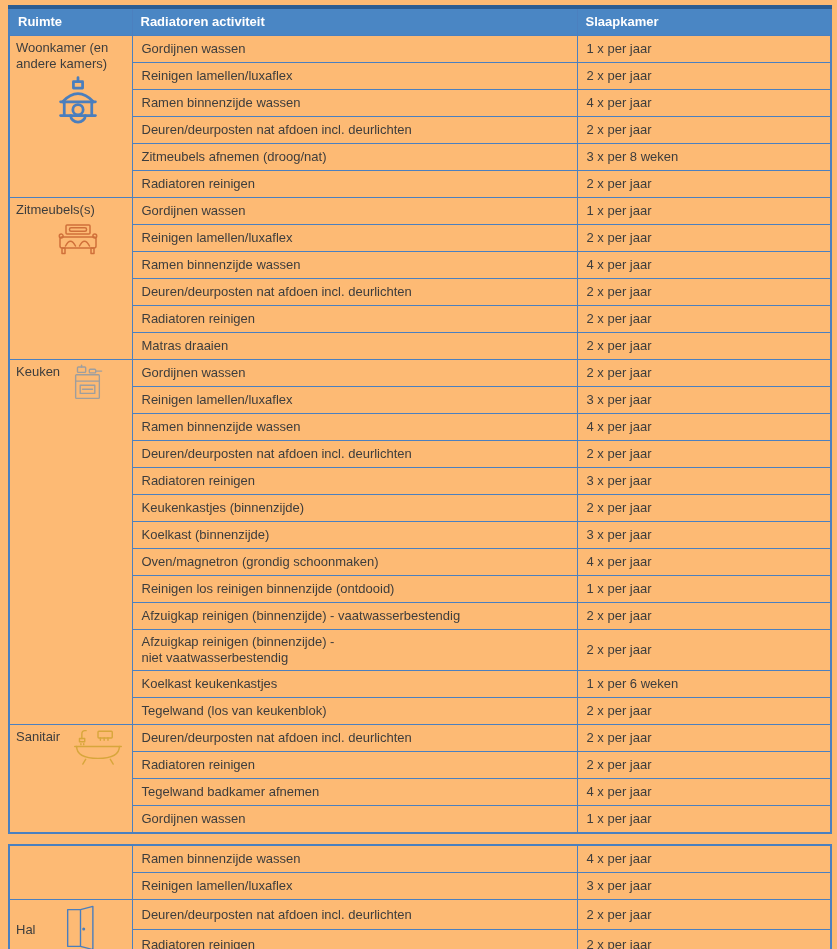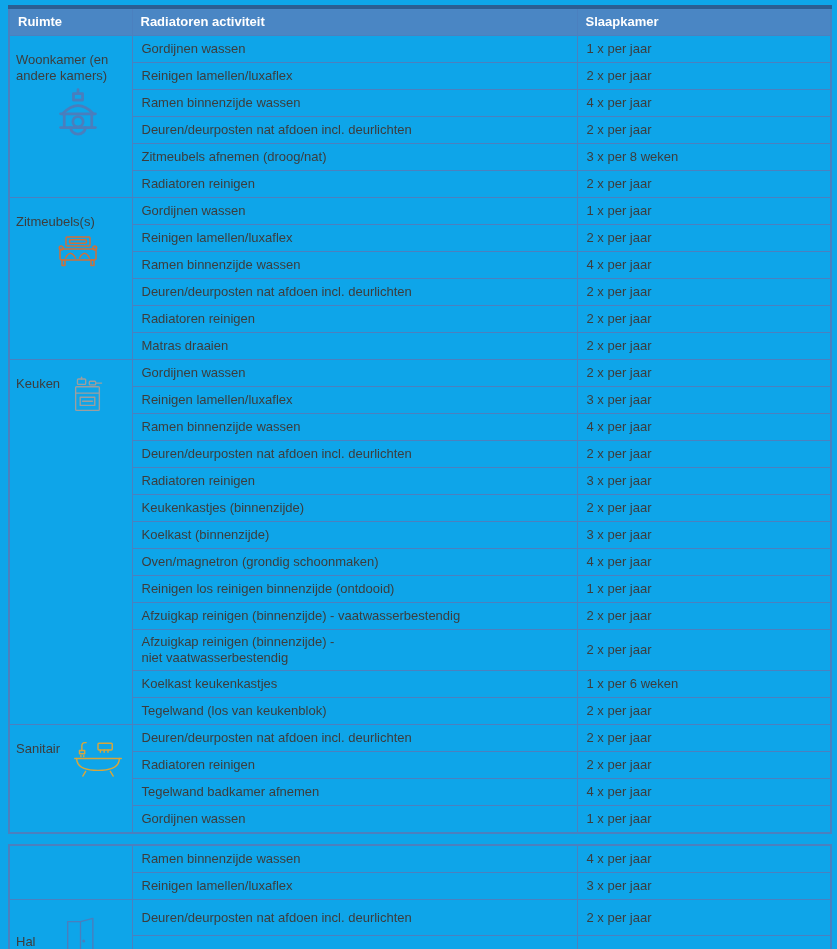--- a/index.html
+++ b/index.html
@@ -1,19 +1,19 @@
 <!DOCTYPE html>
 <html style="--header-bg: #4a86c4; --header-top: #2c5d92; --border: #4b80bf; --text: #3d3d3d; --icon-blue: #4a7ebd; --icon-orange: #d0703a; --icon-gray: #9e9e9e; --icon-gold: #d8a63b;"><head>
 <meta charset="utf-8">
 <style>
   html, body { margin:0; padding:0; background:#ffffff; }
   body { font-family:"Liberation Sans","DejaVu Sans",sans-serif; }
   .page {
     width:837px; height:949px; box-sizing:border-box;
-    padding:5px 7px 2px 8px; background:#0ea5e9; overflow:hidden;
+    padding:5px 7px 2px 8px; background:#fdba74; overflow:hidden;
   }
   table.sched {
     border-collapse:collapse; table-layout:fixed; width:822px;
     border:2px solid var(--border,#4b80bf);
   }
   table.sched + table.sched { margin-top:10px; }
   .sched th {
     background:var(--header-bg,#4a86c4);
     border:1px solid var(--border,#4b80bf);
     border-top:4px solid var(--header-top,#2c5d92);
@@ -22,21 +22,21 @@
   }
   .sched td {
     border:1px solid var(--border,#4b80bf);
     font-size:13px; color:var(--text,#3d3d3d);
     padding:4px 9px; height:18px; line-height:16px;
     overflow:hidden;
   }
   td.act { white-space:pre-line; }
   td.freq { }
   td.room {
-    vertical-align:top; padding:16px 4px 4px 6px;
+    vertical-align:top; padding:4px 4px 4px 6px;
   }
   .room-label { display:block; }
   
   td.room.stack .icon { display:block; text-align:center; margin-top:4px; margin-left:12px; }
   
   td.room.inline .room-label { display:inline-block; vertical-align:top; }
   td.room.inline .icon { display:inline-block; vertical-align:top; margin-left:12px; margin-top:-1px; }
   
   td.room.middle { vertical-align:middle; }
   td.room.middle .room-label { display:inline-block; vertical-align:middle; }

